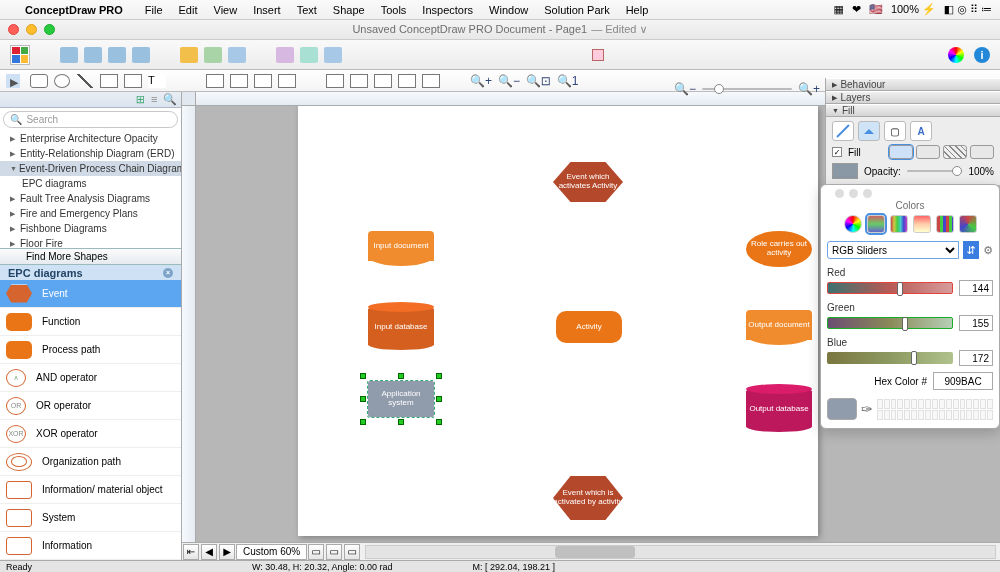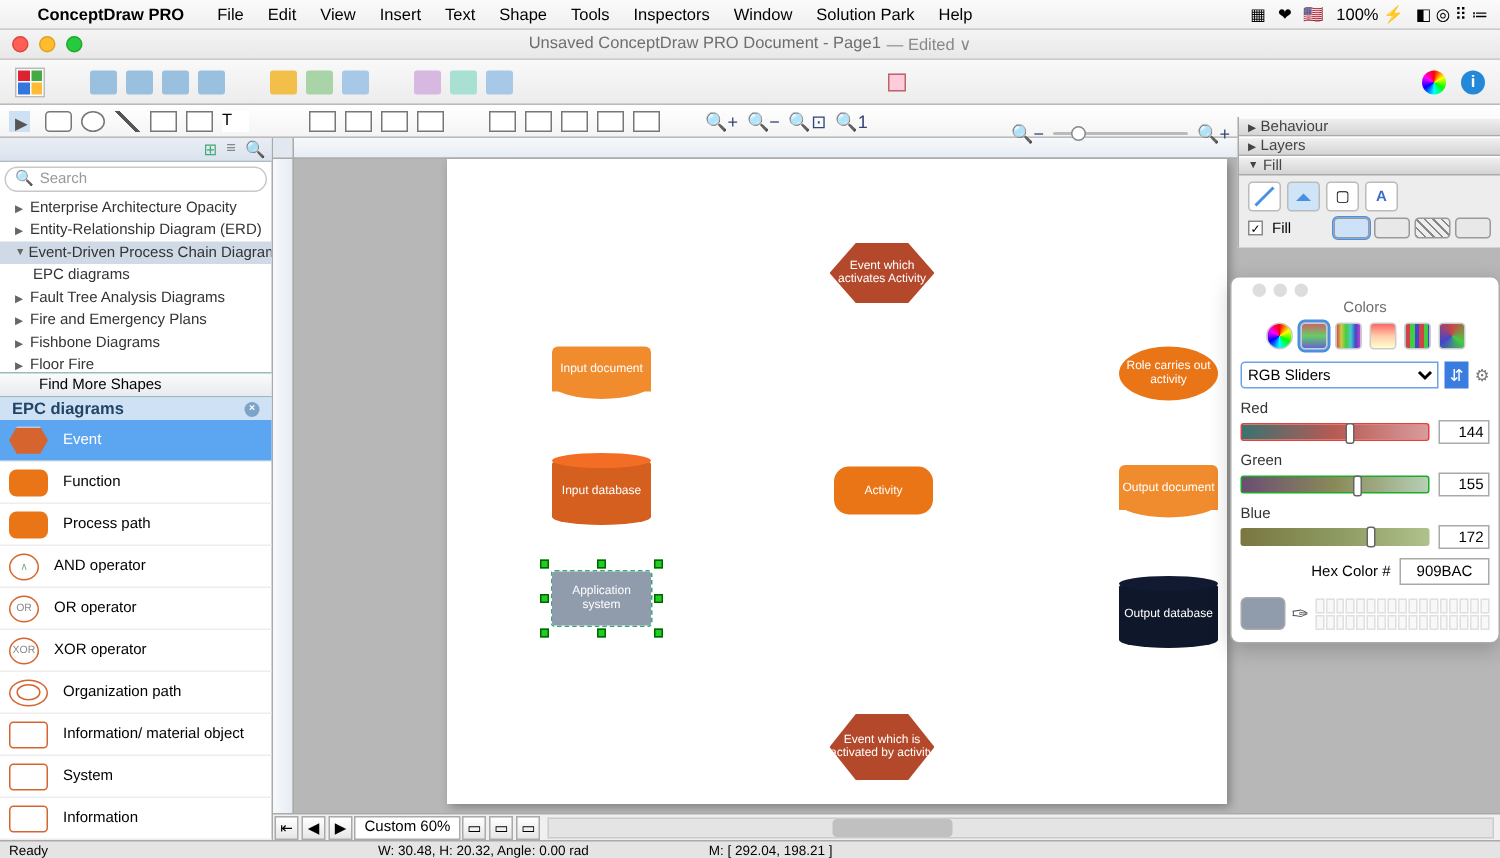--- a/index.html
+++ b/index.html
@@ -334,21 +334,21 @@
         <div class="handle" style="left: calc(0% - 3px); top: calc(0% - 3px);"></div>
         <div class="handle" style="left: calc(50% - 3px); top: calc(0% - 3px);"></div>
         <div class="handle" style="left: calc(100% - 3px); top: calc(0% - 3px);"></div>
         <div class="handle" style="left: calc(0% - 3px); top: calc(50% - 3px);"></div>
         <div class="handle" style="left: calc(100% - 3px); top: calc(50% - 3px);"></div>
         <div class="handle" style="left: calc(0% - 3px); top: calc(100% - 3px);"></div>
         <div class="handle" style="left: calc(50% - 3px); top: calc(100% - 3px);"></div>
         <div class="handle" style="left: calc(100% - 3px); top: calc(100% - 3px);"></div>
       </div>
       <div class="shp selected-shape" style="left: 70px; top: 275px; width: 66px; height: 36px; background: rgb(144, 155, 172); border-radius: 2px;">Application system</div>
-      <div class="shp cylinder" style="left: 448px; top: 280px; width: 66px; height: 46px; background: #0f172a;">Output database</div>
+      <div class="shp cylinder" style="left: 448px; top: 280px; width: 66px; height: 46px; background: #be185d;">Output database</div>
       <div class="shp hexagon" style="left: 255px; top: 370px; width: 70px; height: 44px; background: rgb(180, 72, 43);">Event which is activated by activity</div>
     </div>
   <div class="bottom-scroll">
     <div class="scrl-btn">⇤</div>
     <div class="scrl-btn">◀</div>
     <div class="scrl-btn">▶</div>
     <div class="zoom-lbl">Custom 60%</div>
     <div class="scrl-btn">▭</div>
     <div class="scrl-btn">▭</div>
     <div class="scrl-btn">▭</div>
@@ -389,20 +389,29 @@
     <div class="fill-row">
       <span class="cbox">✓</span>
       <span>Fill</span>
       <div class="pat-row" style="margin-left:auto;">
         <div class="pat sel"></div>
         <div class="pat"></div>
         <div class="pat" style="background:repeating-linear-gradient(45deg,#888 0 1px,#eee 1px 4px);"></div>
         <div class="pat"></div>
       </div>
     </div>
+    <div class="fill-row">
+      <div class="swatch-btn"></div>
+      <span>Opacity:</span>
+      <div class="slider">
+          <div class="slider-track"></div>
+          <div class="slider-thumb" style="right:0;"></div>
+        </div>
+      <span>100%</span>
+    </div>
   </div>
 </div>
 
 <div class="color-panel">
   <div class="lights" style="gap:5px;">
     <div style="width:9px;height:9px;border-radius:50%;background:#ddd;"></div>
     <div style="width:9px;height:9px;border-radius:50%;background:#ddd;"></div>
     <div style="width:9px;height:9px;border-radius:50%;background:#ddd;"></div>
   </div>
   <div class="cp-title">Colors</div>

